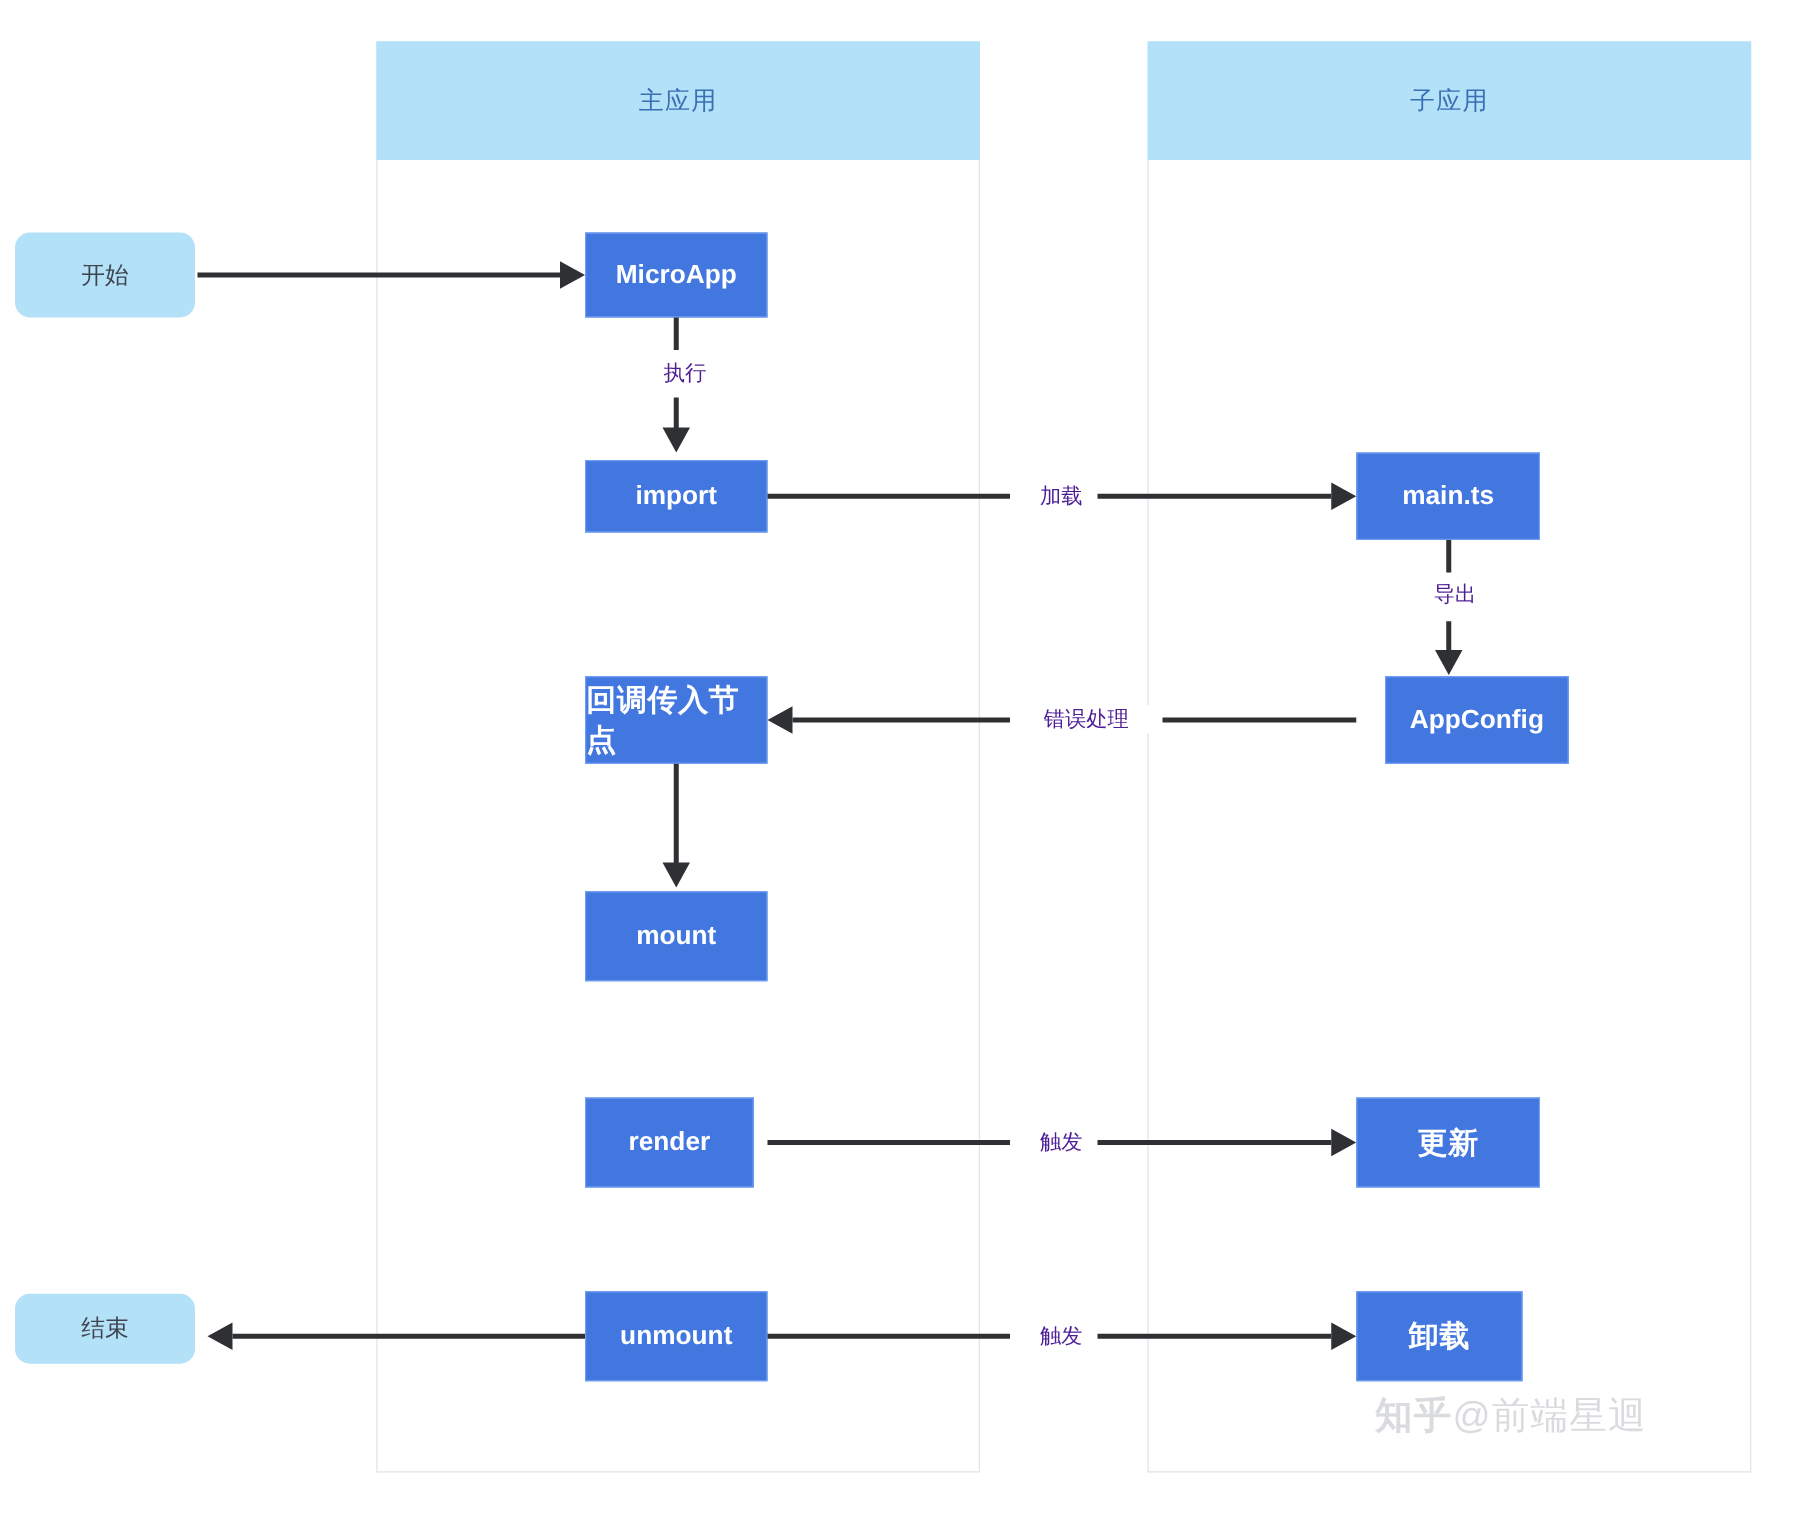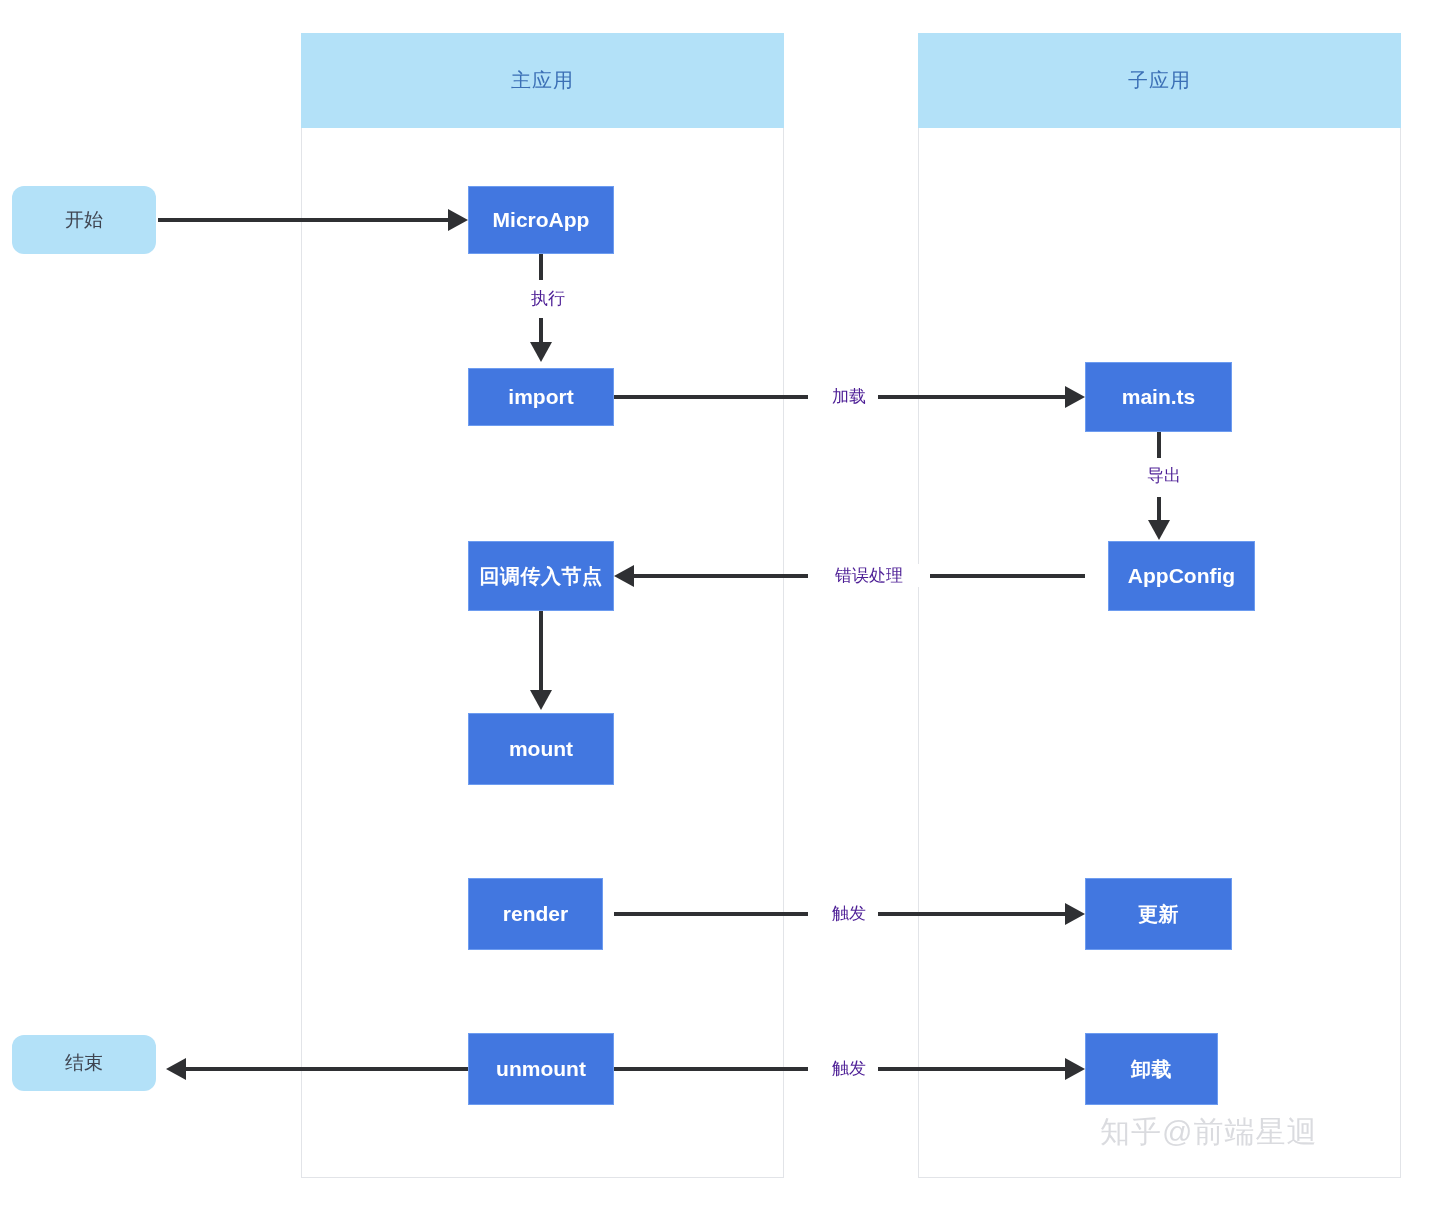--- a/index.html
+++ b/index.html
@@ -48,21 +48,21 @@
     text-align: left;
   }
   .node-process {
     background: #4277e0;
     color: #ffffff;
     font-size: 21px;
     font-weight: bold;
     border: 1px solid #6d9cf0;
   }
   .node-process.cjk {
-    font-size: 20px;
+    font-size: 24px;
     letter-spacing: 0.5px;
   }
   .node-terminator {
     background: #b3e1f8;
     color: #3f4450;
     font-size: 19px;
     border-radius: 12px;
   }
 
   
@@ -114,21 +114,21 @@
 
   
   .watermark {
     position: absolute;
     font-size: 30px;
     color: #d9dade;
     white-space: nowrap;
     letter-spacing: 1px;
     opacity: 0.95;
   }
-  .watermark .wm-logo { font-weight: normal; }
+  .watermark .wm-logo { font-weight: bold; }
 </style>
 </head>
 <body>
 
 <div id="canvas">
 
   <div class="lane" style="left:301px; top:128px; width:483px; height:1050px;"></div>
   <div class="lane-header" style="left:301px; top:33px; width:483px; height:95px;">
     <span>主应用</span>
   </div>

